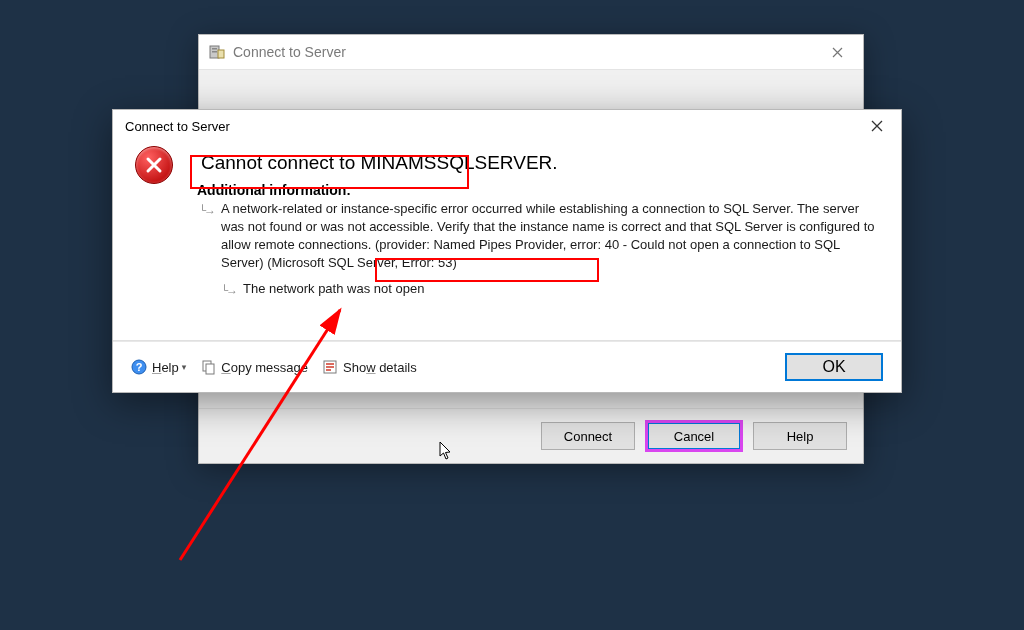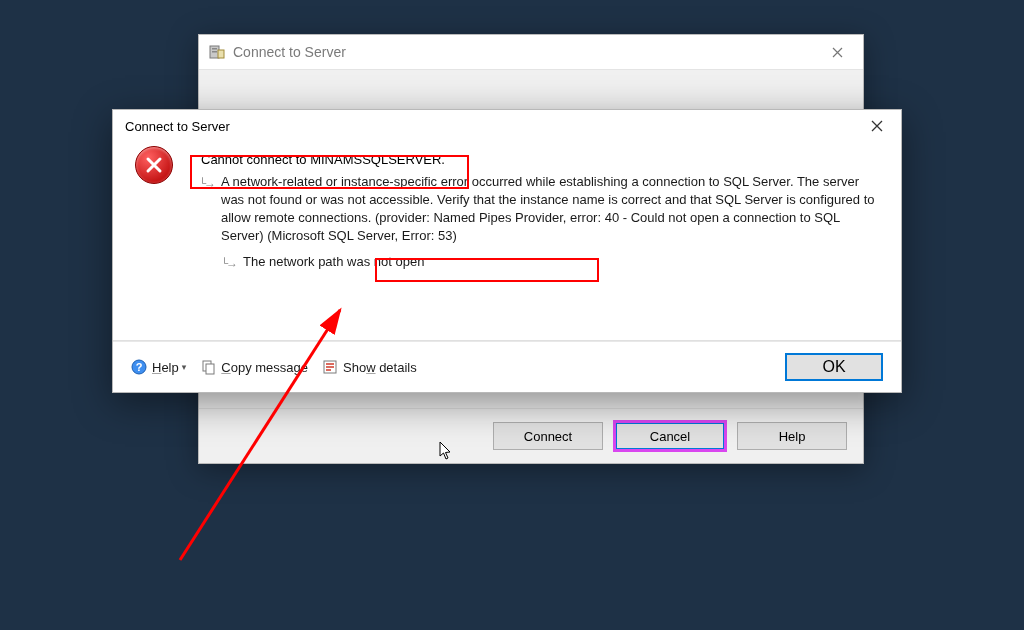--- a/index.html
+++ b/index.html
@@ -61,21 +61,21 @@
   }
   .w-btn {
     min-width: 88px;
     height: 26px;
     background: #e1e1e1;
     border: 1px solid #adadad;
     display: flex;
     align-items: center;
     justify-content: center;
     font-size: 13px;
-    padding: 0 10px;
+    padding: 0 2px;
   }
   .w-btn.primary {
     border: 3px solid #d946ef;
     box-shadow: inset 0 0 0 1px #0078d7;
   }
 
   
   .dlg {
     position: absolute;
     left: 112px;
@@ -112,21 +112,21 @@
     width: 36px; height: 36px;
     border-radius: 50%;
     background: radial-gradient(circle at 35% 30%, #ff6060, #c61616 70%);
     border: 1px solid #8b0000;
     display: flex; align-items: center; justify-content: center;
     box-shadow: inset 0 1px 3px rgba(255,255,255,.5);
   }
   .err-icon svg { width: 20px; height: 20px; }
 
   .headline {
-    font-size: 13px;
+    font-size: 19px;
     padding: 4px 4px 6px 4px;
     display: inline-block;
   }
   .addl-hdr {
     font-weight: bold;
     font-size: 14px;
     margin-top: 2px;
     margin-bottom: 2px;
   }
   .info-block {
@@ -262,20 +262,21 @@
 
     <div class="dlg-body">
       <div class="err-icon">
         <svg viewBox="0 0 20 20">
             <path d="M4 4 L16 16 M16 4 L4 16" stroke="#fff" stroke-width="3" stroke-linecap="round"></path>
           </svg>
       </div>
 
       <div class="headline">Cannot connect to MINAMSSQLSERVER.</div>
 
+      <div class="addl-hdr">Additional information:</div>
 
       <div class="info-block">
         <span class="branch">└→</span>
         <span>A network-related or instance-specific error occurred while establishing a connection to SQL Server. The server was not found or was not accessible. Verify that the instance name is correct and that SQL Server is configured to allow remote connections. (provider: Named Pipes Provider, error: 40 - Could not open a connection to SQL Server) (Microsoft SQL Server, Error: 53)</span>
       </div>
 
       <div class="info-block sub-block">
         <span class="branch">└→</span>
         <span>The network path was not open</span>
       </div>

